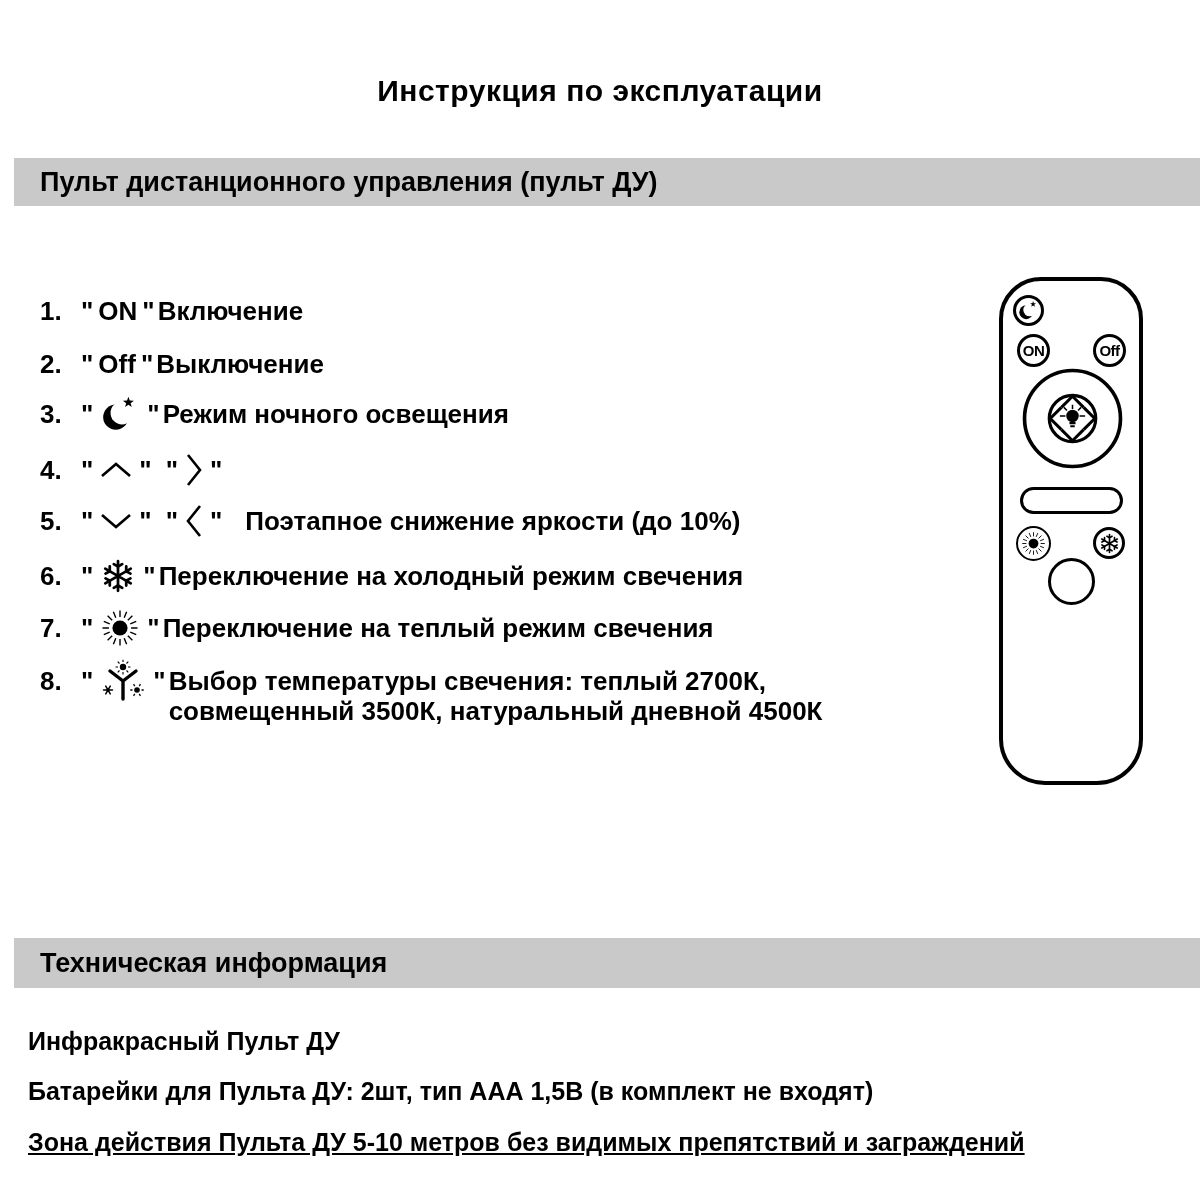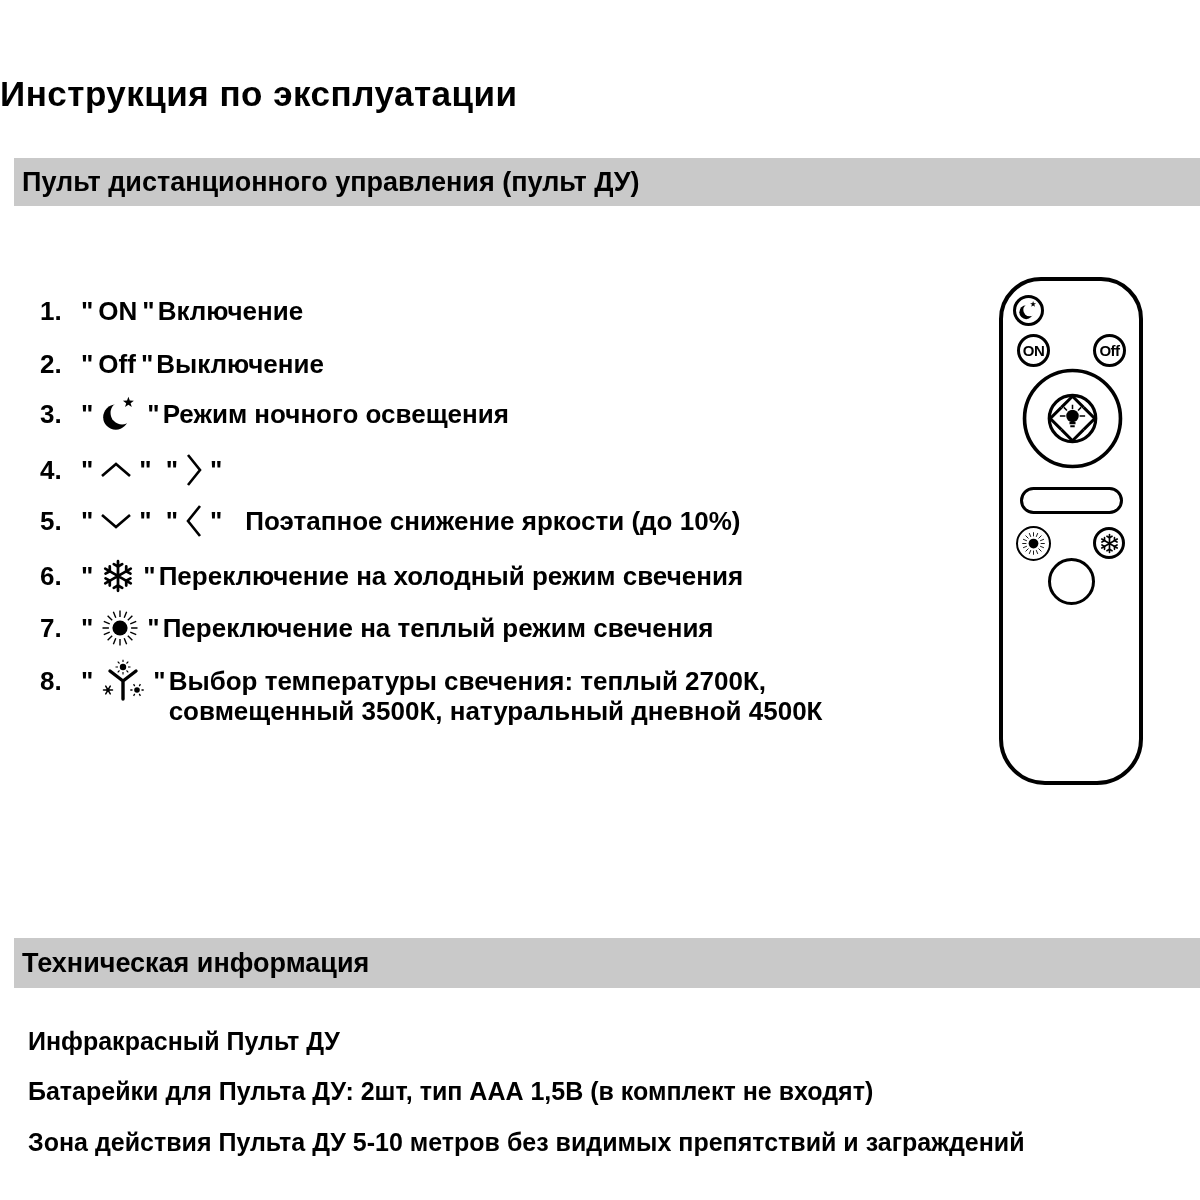--- a/index.html
+++ b/index.html
@@ -2,26 +2,26 @@
 <html><head>
 <meta charset="utf-8">
 <style>
   html,body{margin:0;padding:0;background:#fff;}
   .page{
     position:relative;width:1200px;height:1200px;background:#ffffff;
     font-family:"Liberation Sans","DejaVu Sans",sans-serif;
     font-weight:bold;color:#000;overflow:hidden;
   }
   .title{
-    position:absolute;top:74px;left:0;width:100%;
-    font-size:35px;margin:0;font-weight:bold;letter-spacing:.5px;
+    position:absolute;top:74px;left:0;width:100%;text-align:center;
+    font-size:30px;margin:0;font-weight:bold;letter-spacing:.5px;
   }
   .bar{
     position:absolute;left:14px;right:0;background:#c9c9c9;
-    display:flex;align-items:center;padding-left:8px;font-size:27px;
+    display:flex;align-items:center;padding-left:26px;font-size:27px;
   }
   .bar1{top:158px;height:48px;}
   .bar2{top:938px;height:50px;}
   .row{
     position:absolute;left:40px;display:flex;align-items:center;
     font-size:26px;white-space:nowrap;
   }
   .num{display:inline-block;width:38px;}
   .q{margin:0 3px;}
   .q.gap{margin-left:11px;}
@@ -37,21 +37,21 @@
   .r6{top:557px;height:38px;}
   .r7{top:608px;height:40px;}
   .r8{top:659px;height:44px;}
   .desc2{
     align-self:flex-start;margin-top:7px;
     line-height:30px;white-space:nowrap;
   }
   .techline{position:absolute;left:28px;font-size:25px;white-space:nowrap;height:30px;display:flex;align-items:center;}
   .t1{top:1026px;}
   .t2{top:1076px;}
-  .t3{top:1127px;}
+  .t3{top:1127px;text-decoration:underline;}
   
   .remote{
     position:absolute;left:999px;top:277px;width:144px;height:508px;
     border:4px solid #000;border-radius:42px 42px 46px 46px;box-sizing:border-box;
   }
   .rbtn{
     position:absolute;border:3px solid #000;border-radius:50%;
     box-sizing:border-box;display:flex;align-items:center;justify-content:center;
     background:#fff;
   }

